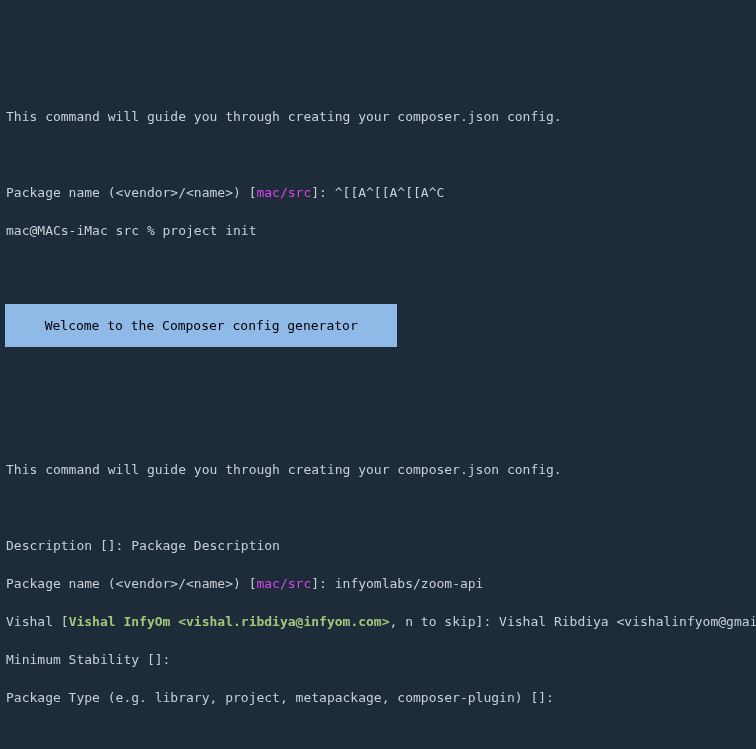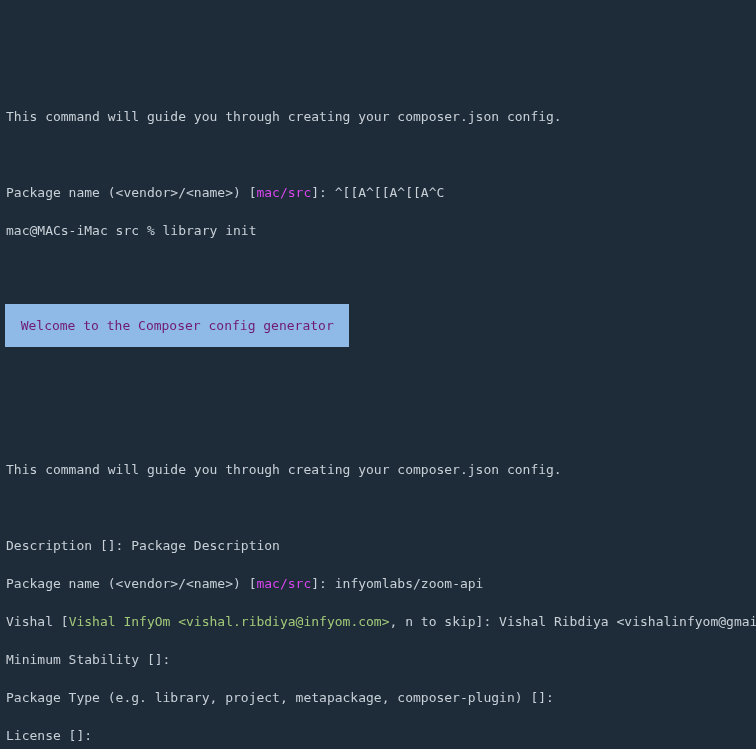--- a/index.html
+++ b/index.html
@@ -9,53 +9,52 @@
       font-family: "Menlo", "Monaco", "Consolas", monospace;
       font-size: 13px;
       line-height: 19px;
       padding: 12px 6px;
       width: 756px;
       height: 749px;
       overflow: hidden;
       white-space: pre;
     }
     .o { color: #d946ef; }   
-    .g { color: #a2c97a; }   
+    .g { color: #a2c97a; font-weight: bold; }   
     .banner {
       background: #8fb9e6;
-      color: #701a75;
+      color: #000000;
       display: inline-block;
-      padding: 12px 0;
+      padding: 12px 24px;
       margin: 7px 0 18px -1px;
       white-space: pre;
     }
     .blank { height: 19px; }
   </style>
 </head>
 <body>
 
 
 
 <div>
 <div>This command will guide you through creating your composer.json config.</div>
 <div class="blank"></div>
 <div><span>Package name (&lt;vendor&gt;/&lt;name&gt;) [</span><span class="o">mac/src</span><span>]: </span><span>^[[A^[[A^[[A^C</span></div>
-<div>mac@MACs-iMac src % library init</div>
+<div>mac@MACs-iMac src % project init</div>
 <div class="blank"></div>
 <div><span class="banner">  Welcome to the Composer config generator  </span></div>
 <div class="blank"></div>
 <div class="blank"></div>
 <div>This command will guide you through creating your composer.json config.</div>
 <div class="blank"></div>
 <div><span>Description []: </span><span>Package Description</span></div>
 <div><span>Package name (&lt;vendor&gt;/&lt;name&gt;) [</span><span class="o">mac/src</span><span>]: </span><span>infyomlabs/zoom-api</span></div>
 <div><span>Vishal [</span><span class="g">Vishal InfyOm &lt;vishal.ribdiya@infyom.com&gt;</span><span>, n to skip]: </span><span>Vishal Ribdiya &lt;vishalinfyom@gmail.com&gt;</span></div>
 <div>Minimum Stability []:</div>
 <div>Package Type (e.g. library, project, metapackage, composer-plugin) []:</div>
-<div>License []:</div>
 
 
 
 
 
 
 
 
 
 

